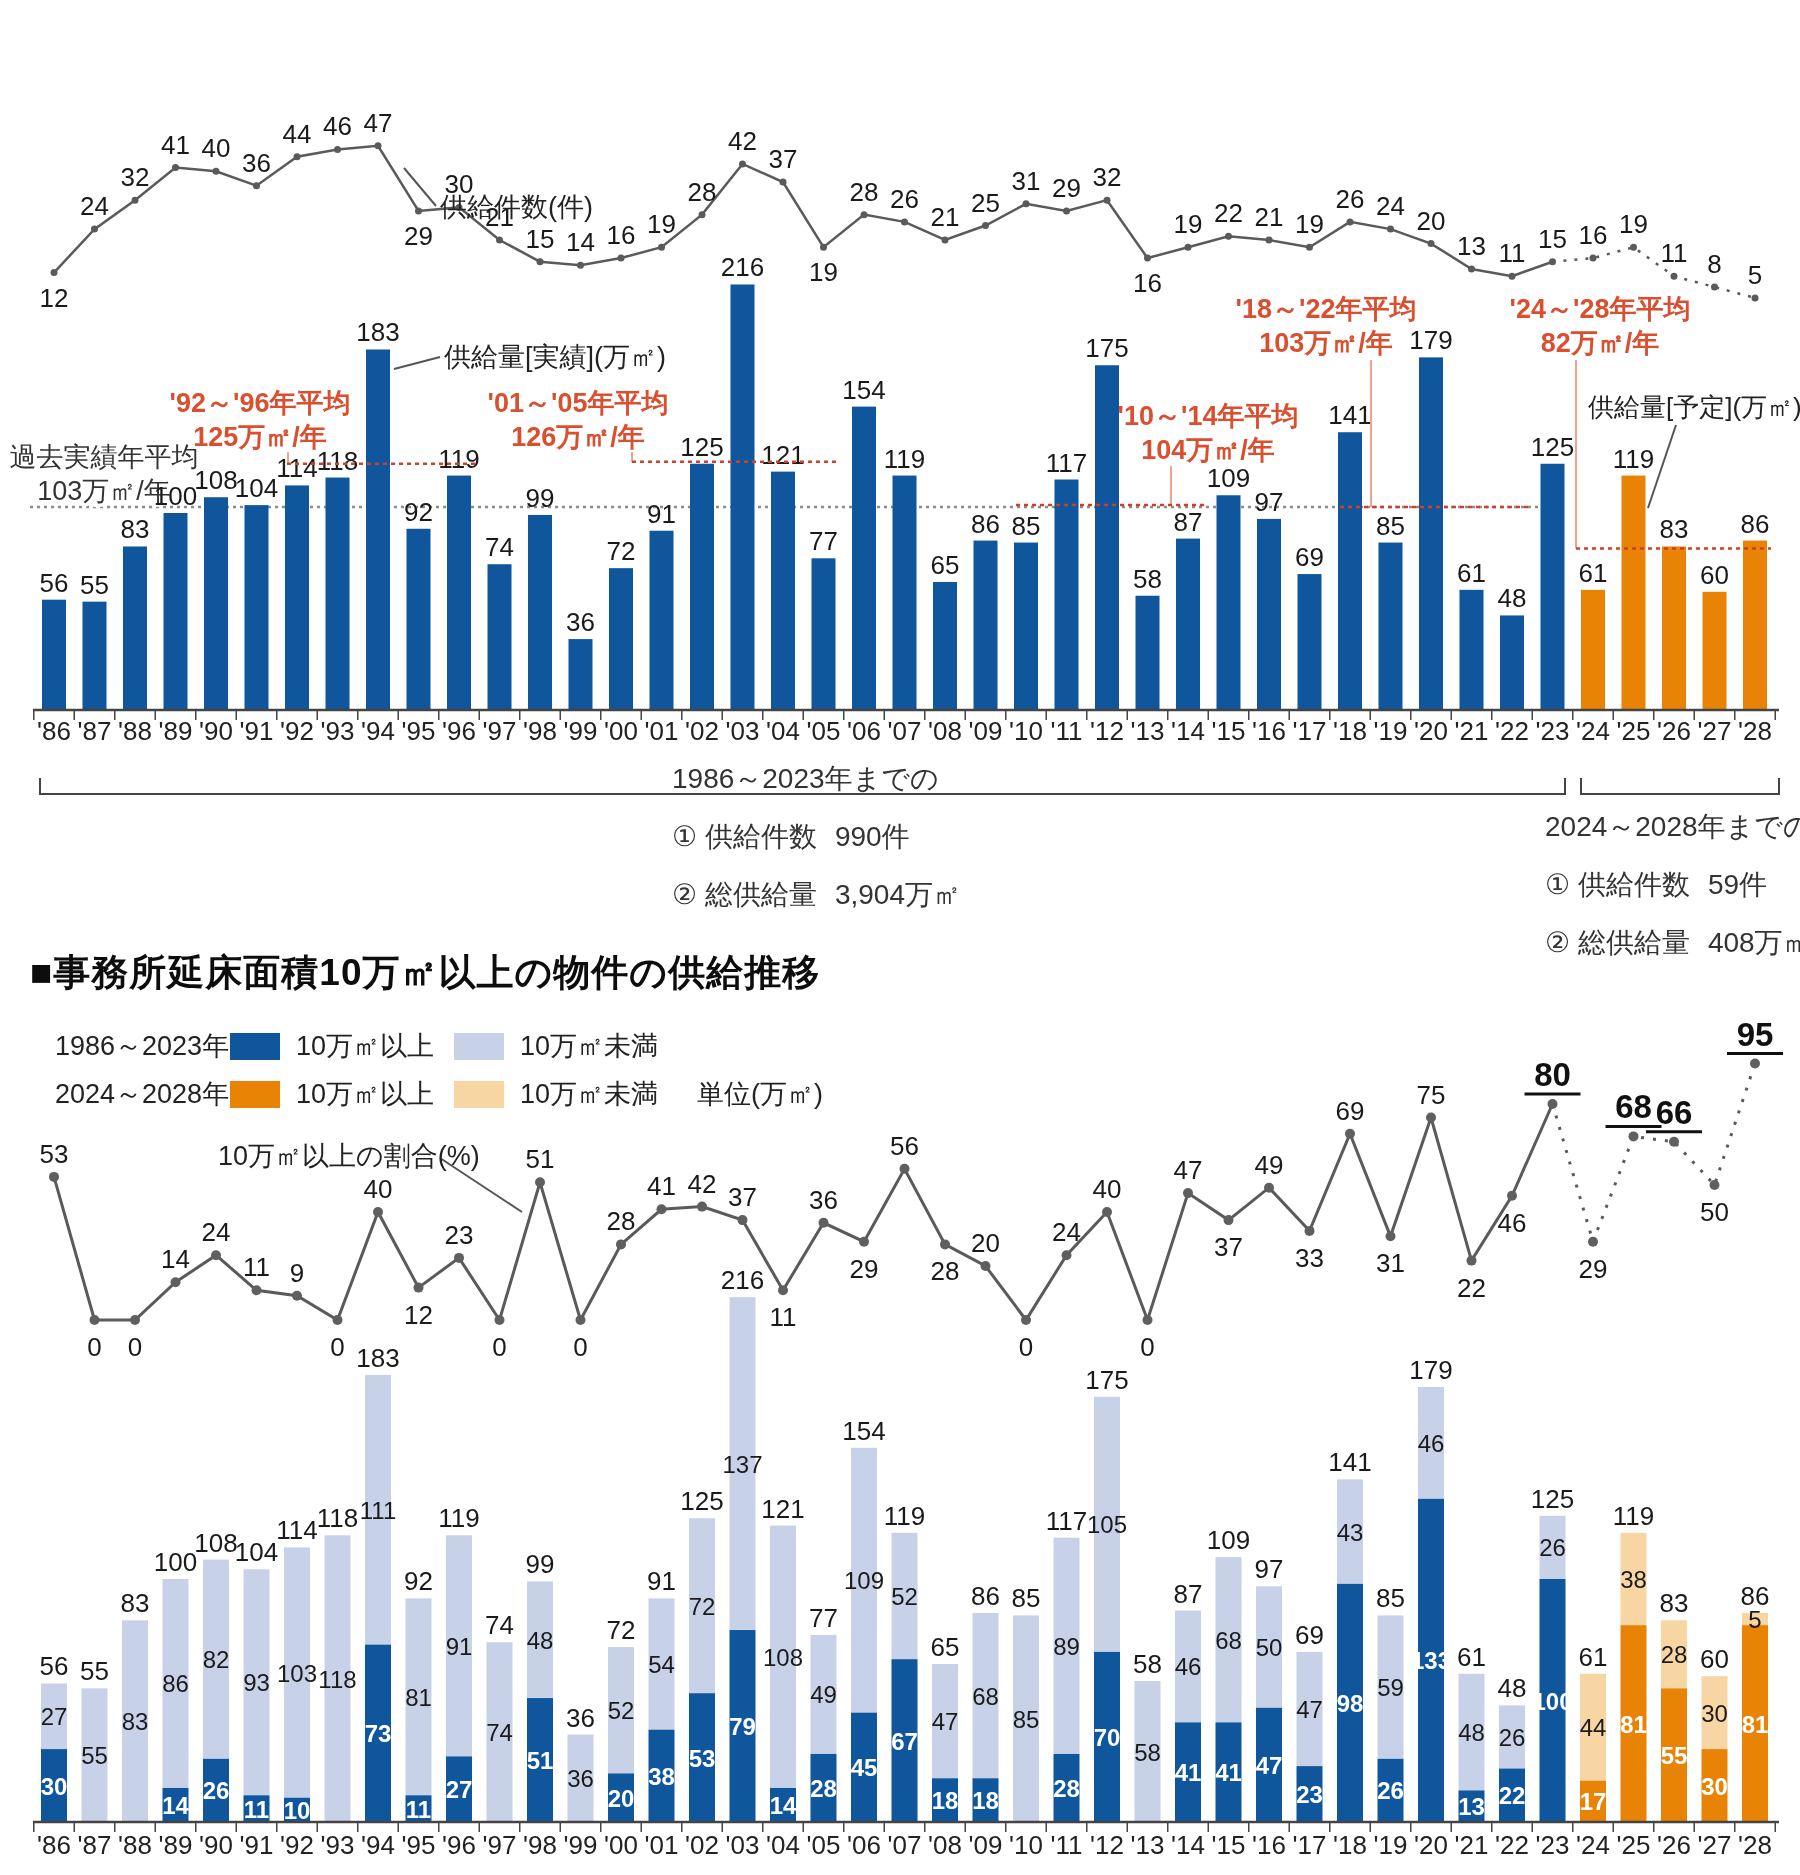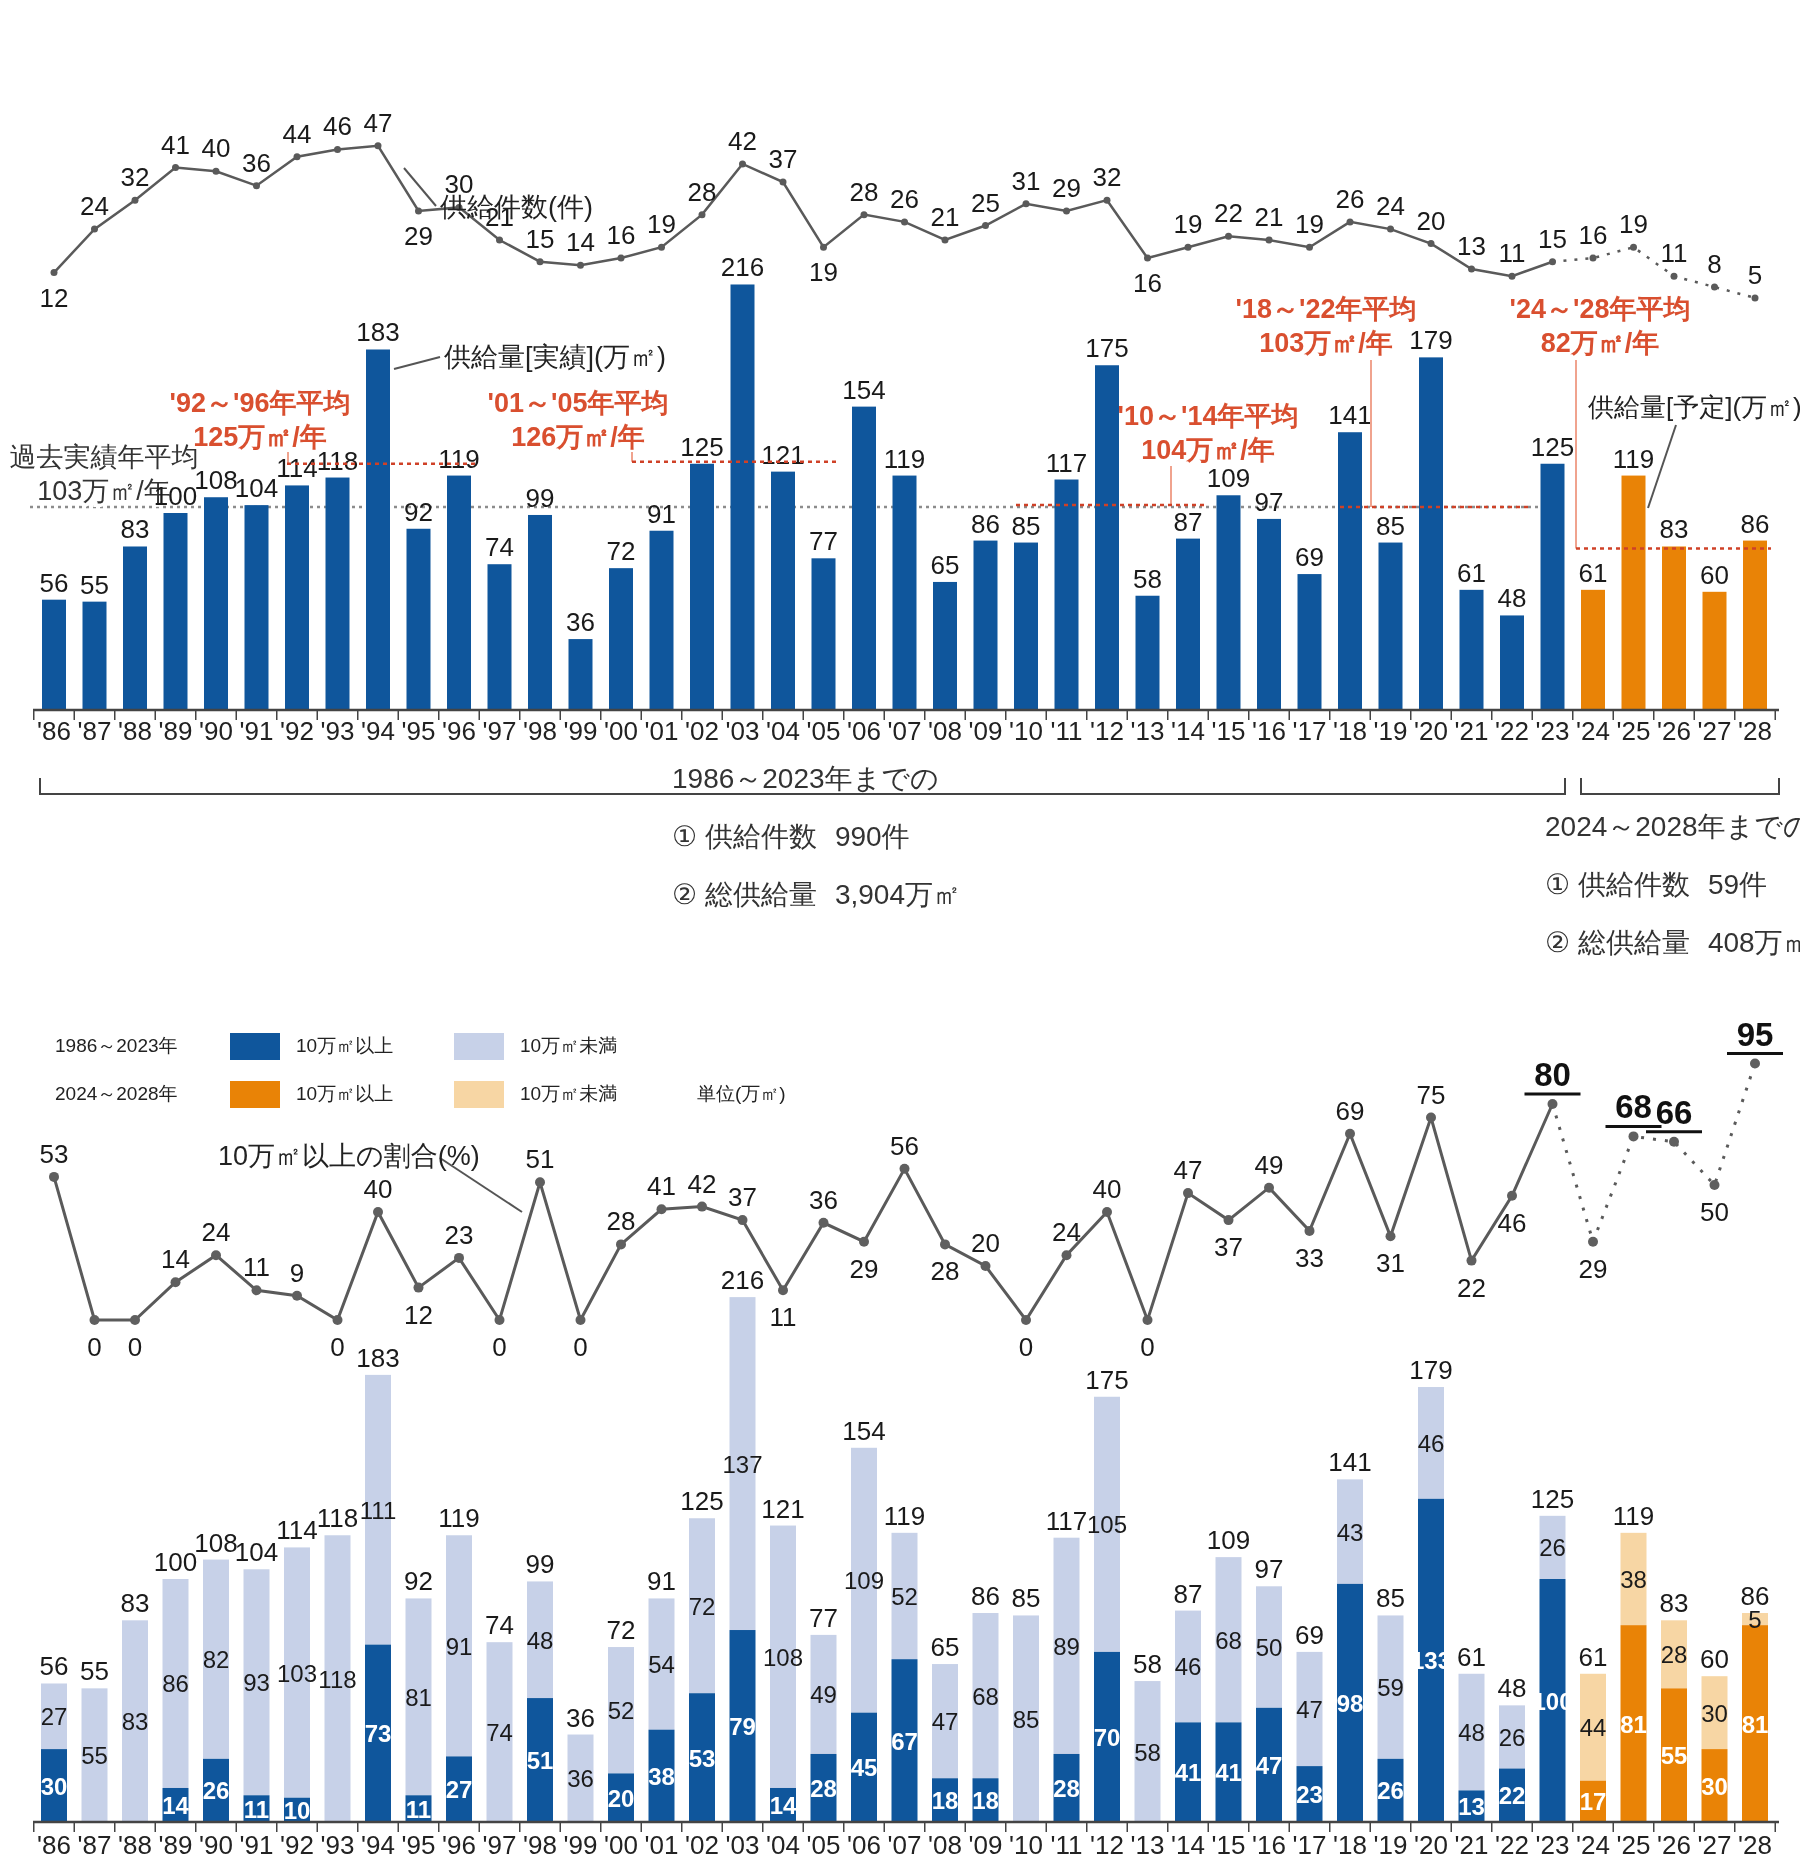--- a/index.html
+++ b/index.html
@@ -2,21 +2,21 @@
 <html><head>
 <meta charset="utf-8">
 <style>
   html,body{margin:0;padding:0;background:#fff;}
   .canvas{position:relative;width:1800px;height:1875px;background:#ffffff;overflow:hidden;
           font-family:"Liberation Sans","DejaVu Sans",sans-serif;color:#111;}
   .chart-title{position:absolute;font-size:37px;font-weight:bold;letter-spacing:1px;color:#0d0d0d;white-space:nowrap;}
   #chart-svg{position:absolute;left:0;top:0;}
   .summary{position:absolute;font-size:28px;color:#333;line-height:58px;white-space:nowrap;}
   .summary .val{margin-left:18px;}
-  .legend{position:absolute;left:55px;top:1026px;font-size:19px;color:#222;}
+  .legend{position:absolute;left:55px;top:1026px;font-size:27px;color:#222;}
   .legend-row{display:flex;align-items:center;height:40px;margin-bottom:8px;}
   .legend-period{width:175px;}
   .swatch{display:inline-block;width:50px;height:27px;margin-right:16px;}
   .legend-label{width:158px;}
   .legend-label2{width:170px;}
   .unit-note{margin-left:7px;}
 </style>
 </head>
 <body>
 
@@ -711,20 +711,21 @@
     <div><span>① 供給件数</span><span class="val">990件</span></div>
     <div><span>② 総供給量</span><span class="val">3,904万㎡</span></div>
   </div>
 
   <div class="summary" style="left:1545px;top:798px;">
     <div><span>2024～2028年までの</span></div>
     <div><span>① 供給件数</span><span class="val">59件</span></div>
     <div><span>② 総供給量</span><span class="val">408万㎡</span></div>
   </div>
 
+  <div class="chart-title" style="left:30px;top:948px;">■事務所延床面積10万㎡以上の物件の供給推移</div>
 
   <div class="legend">
     <div class="legend-row">
       <span class="legend-period">1986～2023年</span>
       <span class="swatch" id="sw-ge-actual" style="background: rgb(15, 86, 156);"></span>
       <span class="legend-label">10万㎡以上</span>
       <span class="swatch" id="sw-lt-actual" style="background: rgb(199, 209, 232);"></span>
       <span class="legend-label2">10万㎡未満</span>
     </div>
     <div class="legend-row">

